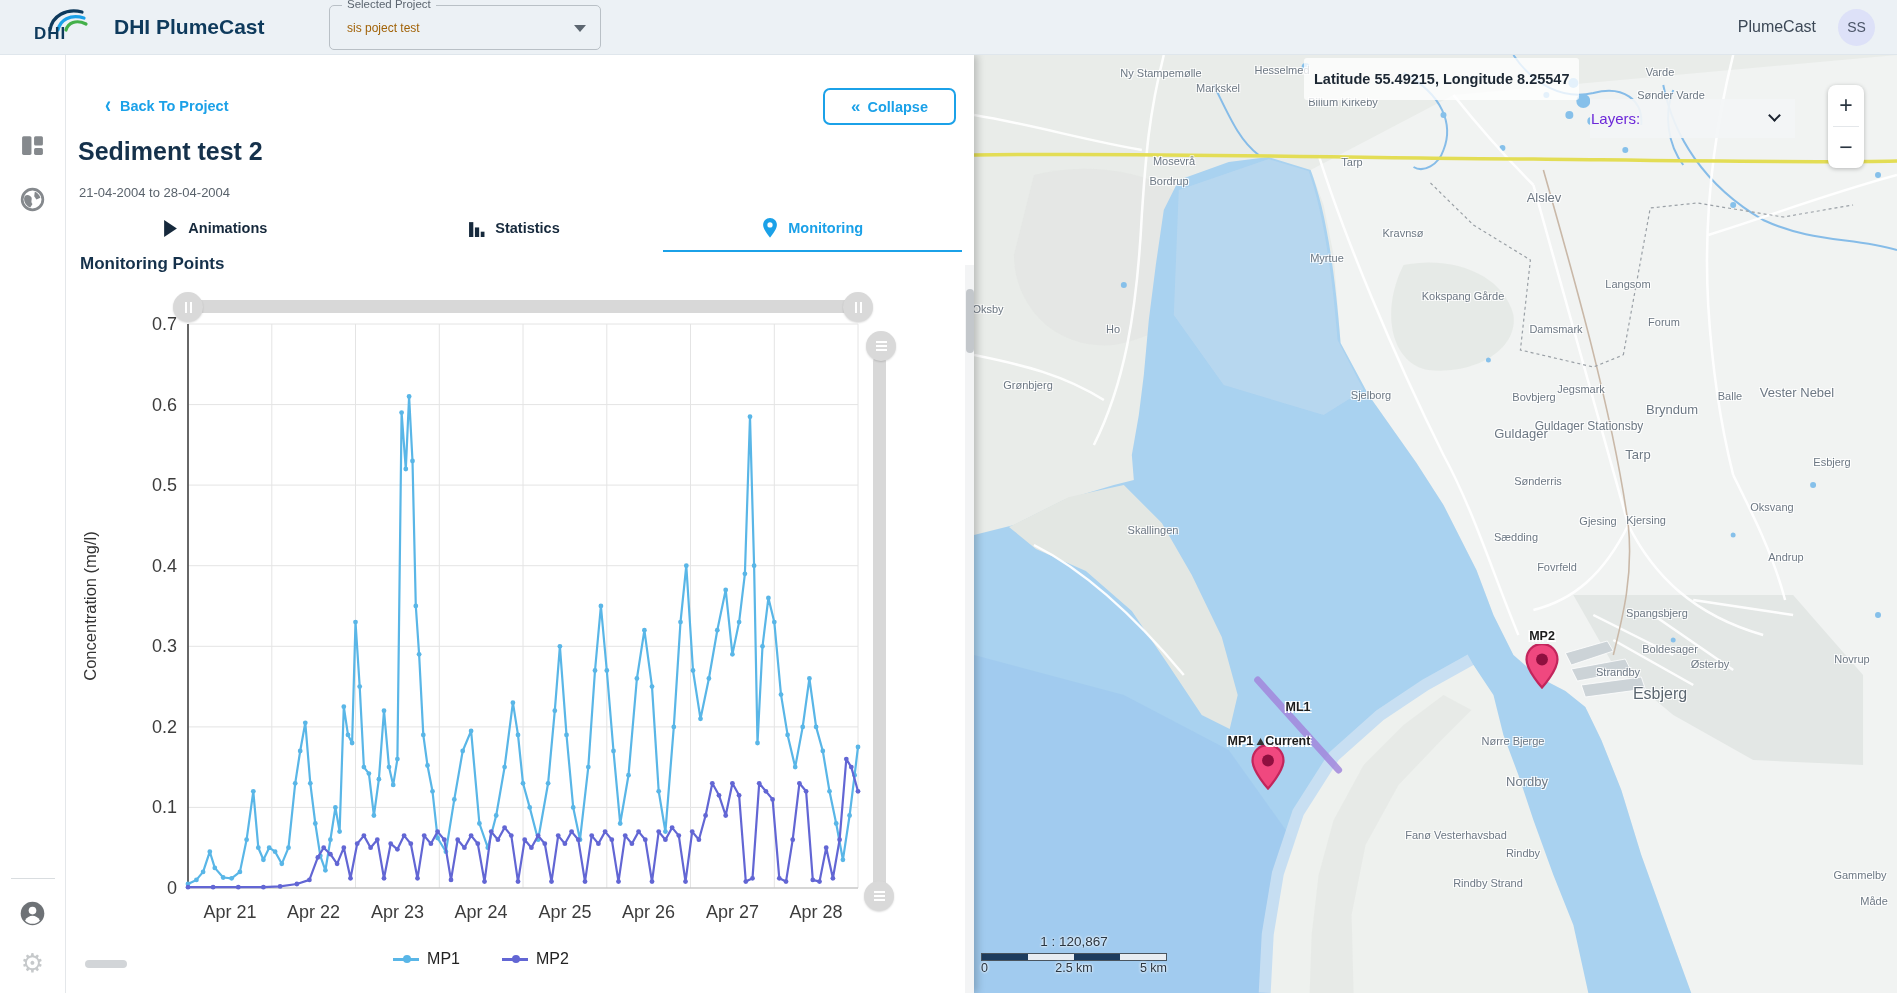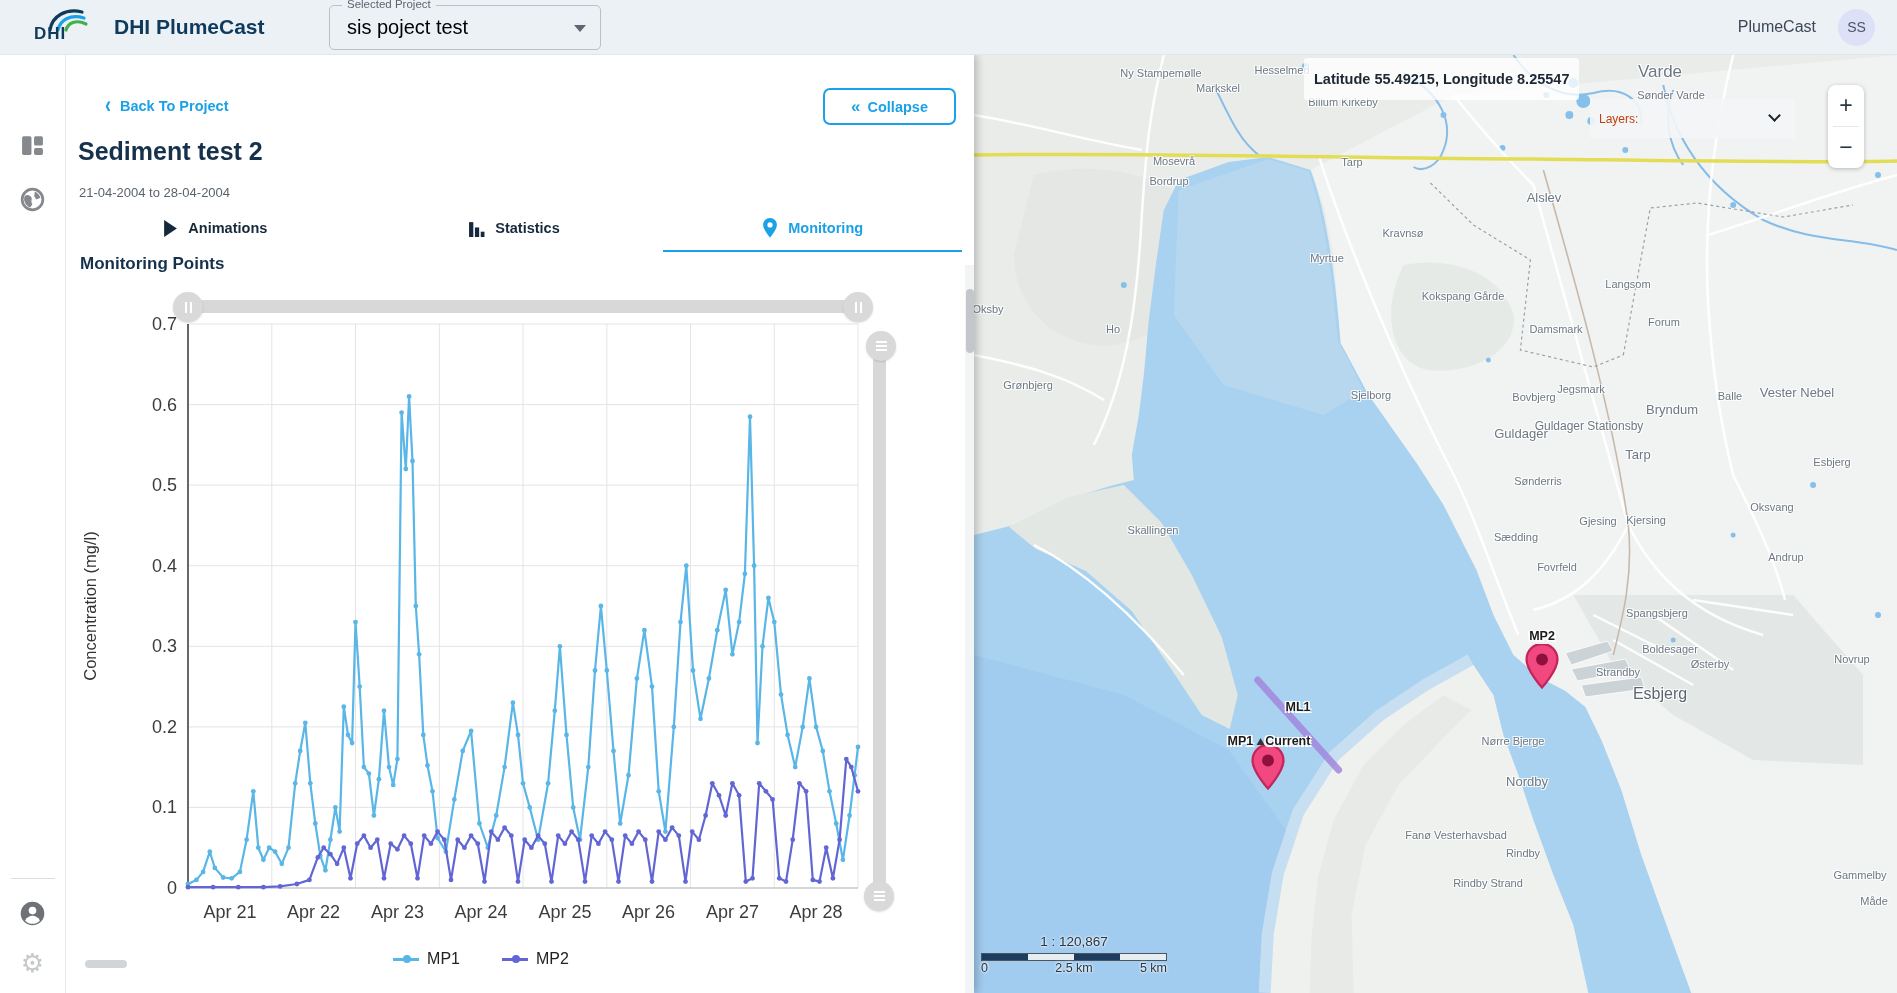--- a/index.html
+++ b/index.html
@@ -11,21 +11,21 @@
   header { height:55px; background:#ecf1f5; display:flex; align-items:center;
     flex:0 0 55px; position:relative; z-index:40; border-bottom:1px solid #dfe6ec; }
   .logo-wrap { display:flex; align-items:flex-end; margin-left:28px; position:relative; width:64px; height:42px; }
   .logo-dhi { font-size:17px; font-weight:bold; color:#0e3a5c; letter-spacing:1px; position:absolute; left:6px; bottom:4px;}
   .logo-swirl { position:absolute; left:20px; top:0; }
   .app-title { font-size:21px; font-weight:bold; color:#0e3a5c; margin-left:22px; }
   .proj-select { position:absolute; left:329px; top:5px; width:272px; height:45px;
     border:1px solid #b9c0c6; border-radius:5px; display:flex; align-items:center; cursor:pointer; }
   .proj-select .float-label { position:absolute; top:-8px; left:12px; background:#ecf1f5;
     padding:0 5px; font-size:11.5px; color:#5c6670; }
-  .proj-select .value { font-size:20px; color:#000000; margin-left:17px; }
+  .proj-select .value { font-size:12px; color:#a16207; margin-left:17px; }
   .proj-select .arrow { position:absolute; right:14px; top:19px; width:0; height:0;
     border-left:6px solid transparent; border-right:6px solid transparent; border-top:7px solid #5c6670; }
   .header-right { margin-left:auto; display:flex; align-items:center; gap:22px; margin-right:22px; }
   .header-user { font-size:16px; color:#3c4856; }
   .avatar { width:37px; height:37px; border-radius:50%; background:#dde1f8; color:#4b5568;
     display:flex; align-items:center; justify-content:center; font-size:14px; cursor:pointer; }
 
   
   .content-row { flex:1; display:flex; min-height:0; }
 
@@ -84,21 +84,21 @@
   .map { flex:1; position:relative; overflow:hidden; background:#e9ece9; cursor:grab; }
   .map svg.map-base { position:absolute; left:0; top:0; width:100%; height:100%; }
   #map-labels { position:absolute; left:0; top:0; width:924px; height:938px; pointer-events:none; }
   .place-label { position:absolute; transform:translate(-50%,-50%); color:#6d7884; white-space:nowrap;
     text-shadow:-1px -1px 0 rgba(255,255,255,.9), 1px -1px 0 rgba(255,255,255,.9),
                 -1px 1px 0 rgba(255,255,255,.9), 1px 1px 0 rgba(255,255,255,.9); }
   .coords-box { position:absolute; left:330px; top:3px; background:rgba(255,255,255,0.78);
     border-radius:3px; padding:13px 10px; font-size:14.5px; font-weight:bold; color:#1c2733; z-index:10; }
   .layers-box { position:absolute; left:616px; top:44px; width:205px; height:39px;
     background:rgba(243,245,246,0.92); display:flex; align-items:center; cursor:pointer; z-index:10; }
-  .layers-box .lbl { font-size:12px; color:#c2410c; margin-left:9px; }
+  .layers-box .lbl { font-size:15px; color:#6d28d9; margin-left:1px; }
   .layers-chevron { position:absolute; right:16px; top:12px; width:9px; height:9px;
     border-right:2.4px solid #1c2430; border-bottom:2.4px solid #1c2430; transform:rotate(45deg); }
   .zoomctl { position:absolute; left:854px; top:30px; width:36px; height:83px; background:#fff;
     border-radius:8px; box-shadow:0 1px 4px rgba(0,0,0,0.25); display:flex; flex-direction:column; z-index:10; }
   .zoomctl button { flex:1; border:none; background:none; font-size:23px; color:#2a3540; cursor:pointer; line-height:1; }
   .zoomctl .divider { height:1px; background:#e4e7ea; margin:0 5px; }
   .scalebar { position:absolute; left:7px; top:879px; width:186px; z-index:10; }
   .scale-ratio { text-align:center; font-size:13.5px; color:#2a3540; margin-bottom:4px;
     text-shadow:0 0 3px #fff, 0 0 3px #fff; }
   .scale-bar { display:flex; height:8px; border:1px solid #4a555f; }
@@ -569,21 +569,21 @@
 
         <path d="M0 100 C200 97 400 104 560 104 C720 106 830 108 924 106" stroke="#e3dd55" stroke-width="3.5" fill="none"></path>
 
         <line x1="284" y1="625" x2="365" y2="715" stroke="#a288dd" stroke-width="7" stroke-linecap="round" opacity="0.85"></line>
       </svg>
 
       <div id="map-labels">
           <span class="place-label" style="left: 187px; top: 18px; font-size: 11px;">Ny Stampemølle</span>
           <span class="place-label" style="left: 244px; top: 33px; font-size: 11px;">Markskel</span>
           <span class="place-label" style="left: 308px; top: 15px; font-size: 11px;">Hesselmed</span>
-          <span class="place-label" style="left: 686px; top: 17px; font-size: 17px;">Varde</span>
+          <span class="place-label" style="left: 686px; top: 17px; font-size: 11px;">Varde</span>
           <span class="place-label" style="left: 697px; top: 40px; font-size: 11px;">Sønder Varde</span>
           <span class="place-label" style="left: 369px; top: 47px; font-size: 11px;">Billum Kirkeby</span>
           <span class="place-label" style="left: 200px; top: 106px; font-size: 11px;">Mosevrå</span>
           <span class="place-label" style="left: 195px; top: 126px; font-size: 11px;">Bordrup</span>
           <span class="place-label" style="left: 378px; top: 107px; font-size: 11px;">Tarp</span>
           <span class="place-label" style="left: 14px; top: 254px; font-size: 11px;">Oksby</span>
           <span class="place-label" style="left: 54px; top: 286px; font-size: 11px; margin-top: 44px;">Grønbjerg</span>
           <span class="place-label" style="left: 139px; top: 274px; font-size: 11px;">Ho</span>
           <span class="place-label" style="left: 570px; top: 142px; font-size: 13px;">Alslev</span>
           <span class="place-label" style="left: 429px; top: 178px; font-size: 11px;">Kravnsø</span>

